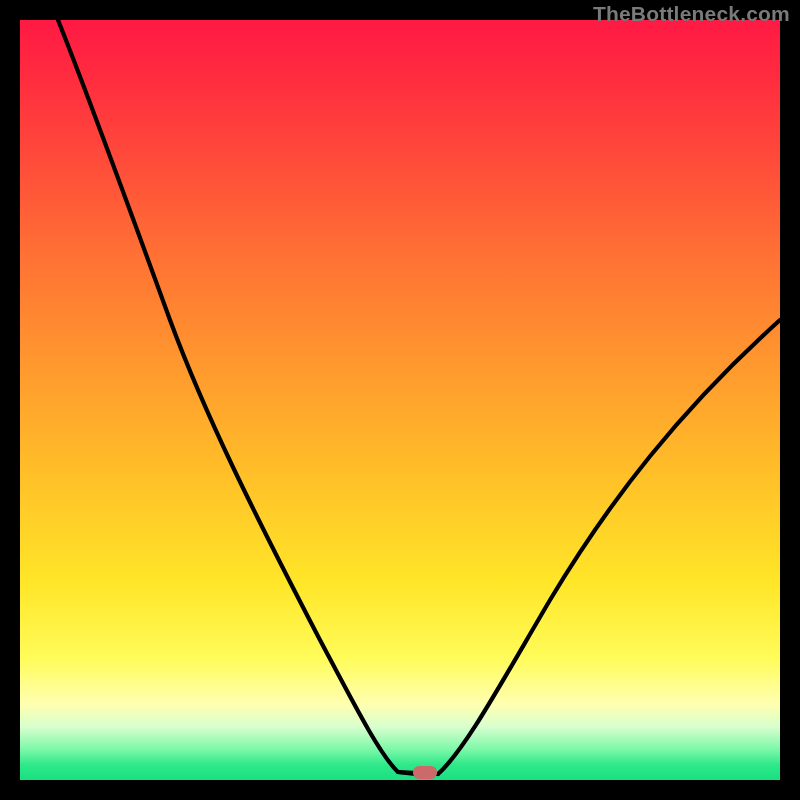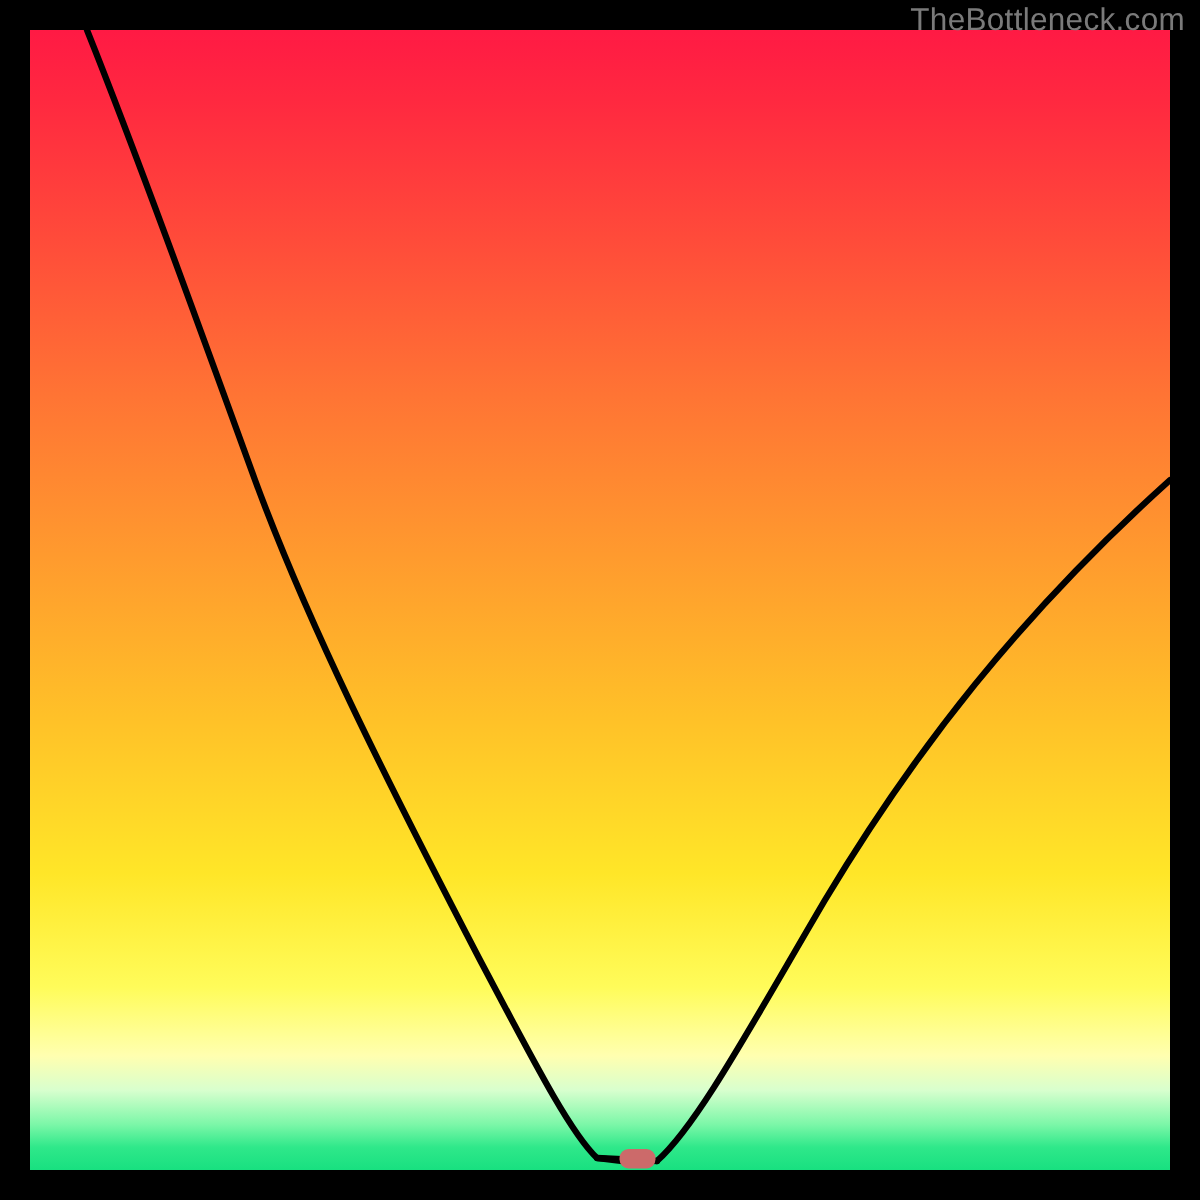--- a/index.html
+++ b/index.html
@@ -52,21 +52,21 @@
     height: 13px;
     border-radius: 6px;
     background: #cc6a6a;
   }
   .watermark {
     position: absolute;
     top: 2px;
     right: 10px;
     color: #7a7a7a;
     font-size: 21px;
-    font-weight: 400;
+    font-weight: 700;
     letter-spacing: 0.2px;
   }
 </style>
 </head>
 <body>
 
 <div class="frame">
 
   <div class="plot-area">
 

